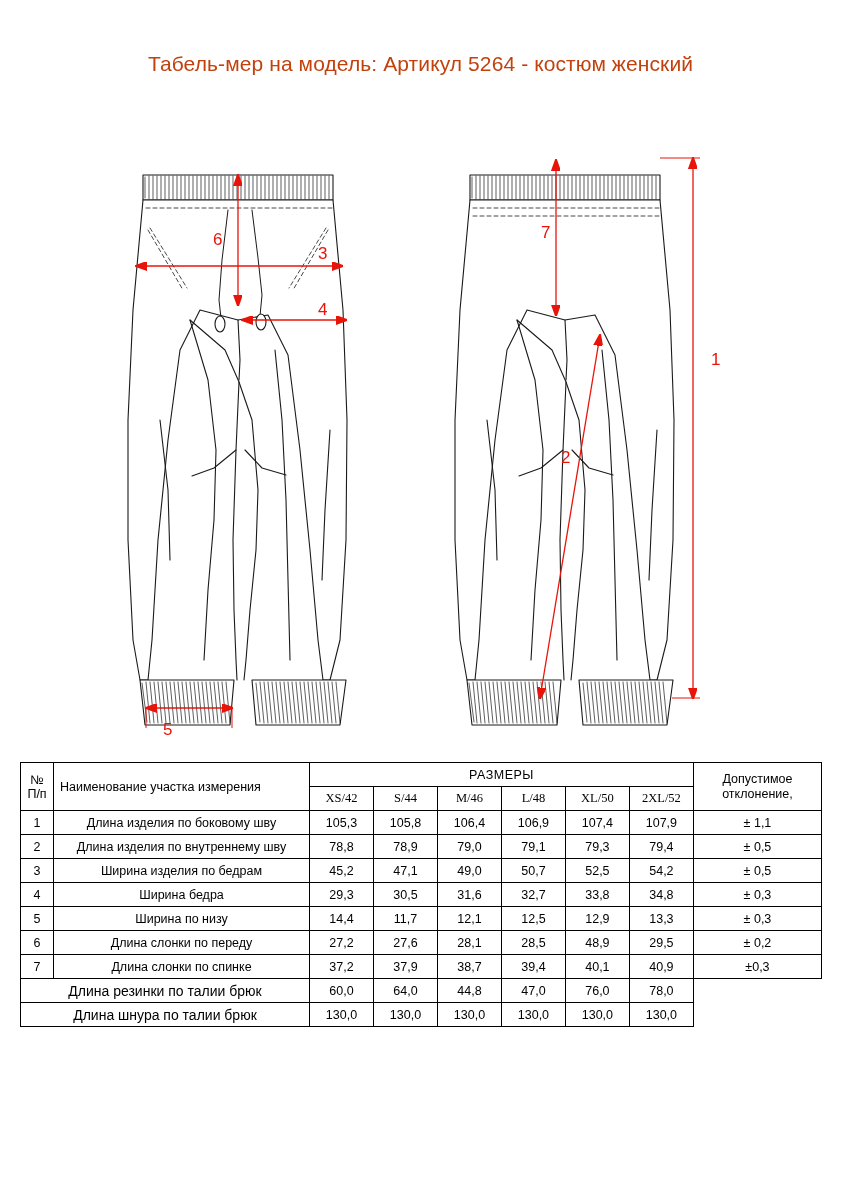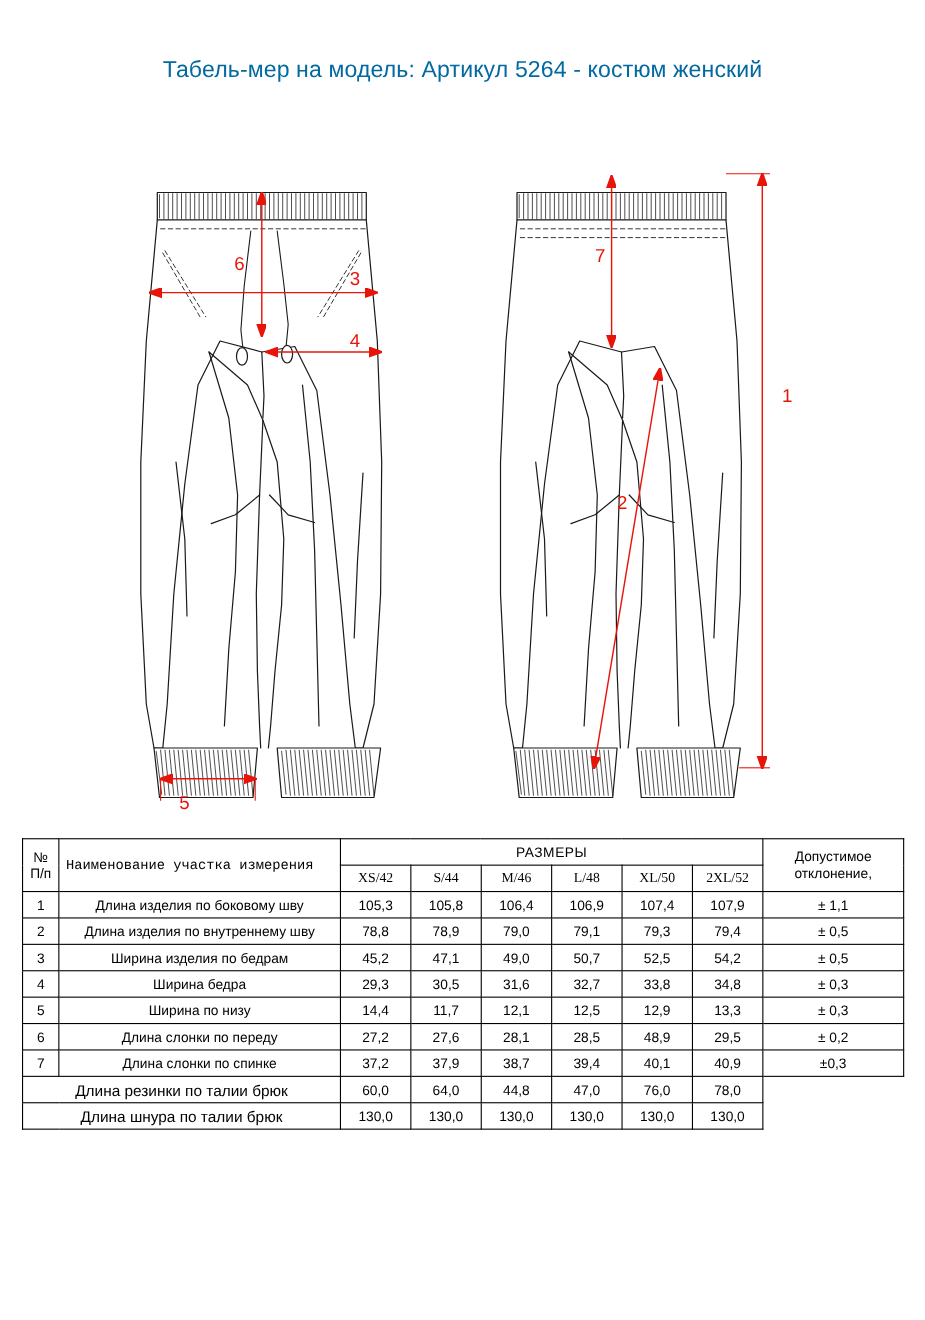--- a/index.html
+++ b/index.html
@@ -22,21 +22,21 @@
     box-sizing: border-box;
   }
   .doc-title {
     position: absolute;
     top: 52px;
     left: 0;
     width: 841px;
     text-align: center;
     font-size: 21px;
     font-weight: 400;
-    color: #0369a1;
+    color: #c2410c;
     letter-spacing: 0.1px;
   }
 
   
   .drawing {
     position: absolute;
     top: 120px;
     left: 0;
     width: 841px;
     height: 630px;
@@ -61,21 +61,21 @@
     border: 1px solid #000;
     padding: 2px 4px;
     font-size: 12.5px;
     font-weight: normal;
     text-align: center;
     vertical-align: middle;
     height: 24px;
     box-sizing: border-box;
   }
   .col-num { width: 32px; }
-  .col-name { width: 248px; text-align: left !important; padding-left: 6px !important; font-family: Liberation Mono, monospace; }
+  .col-name { width: 248px; text-align: left !important; padding-left: 6px !important; }
   .col-size { width: 62px; }
   .col-dev { width: 124px; }
   .sizes-head { font-weight: bold; font-size: 12.5px; letter-spacing: 0.5px; }
   .dev-head { font-weight: normal; font-size: 12px; line-height: 1.15; }
   .size-label { font-weight: bold; font-size: 12.5px; font-family: Liberation Serif, serif; }
   .dev-val { font-weight: bold; font-size: 13px; }
   .row-name { text-align: left; padding-left: 6px; font-size: 12.5px; }
   .bold-row td { font-weight: bold; font-size: 14px; }
   .bold-row td.row-name { font-size: 14px; margin-left: 32px; }
   .no-border { border: none !important; }

